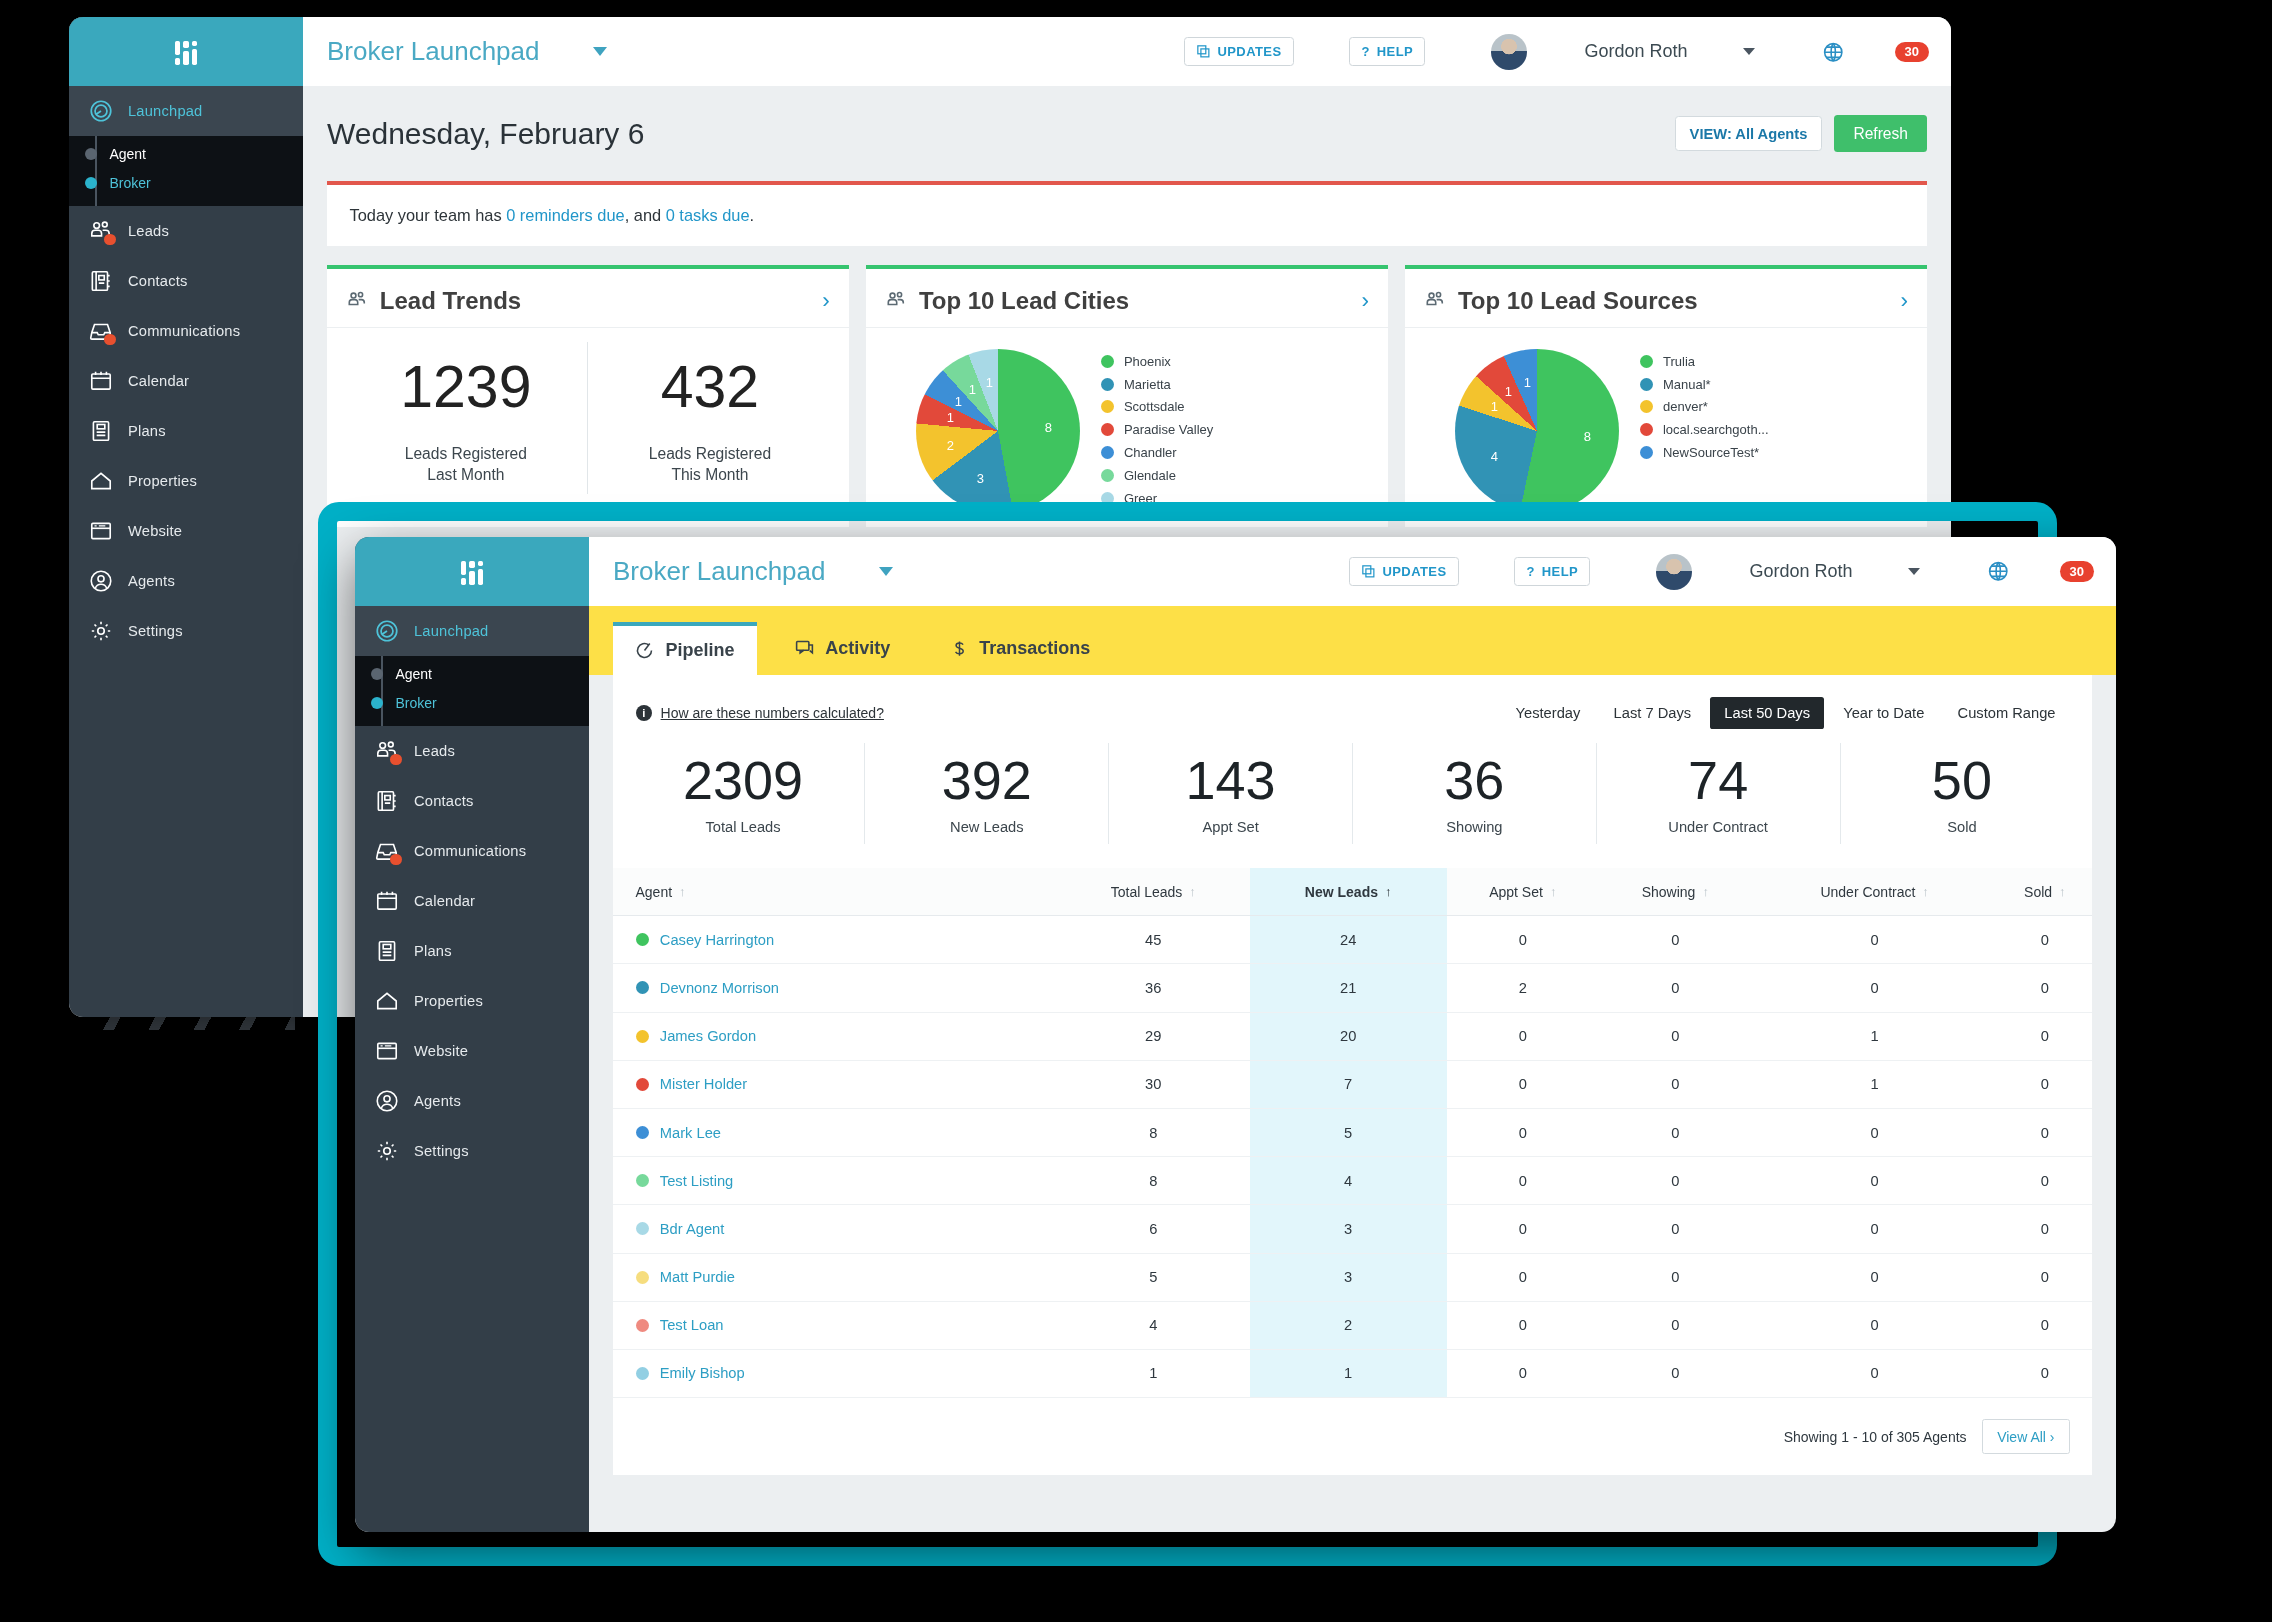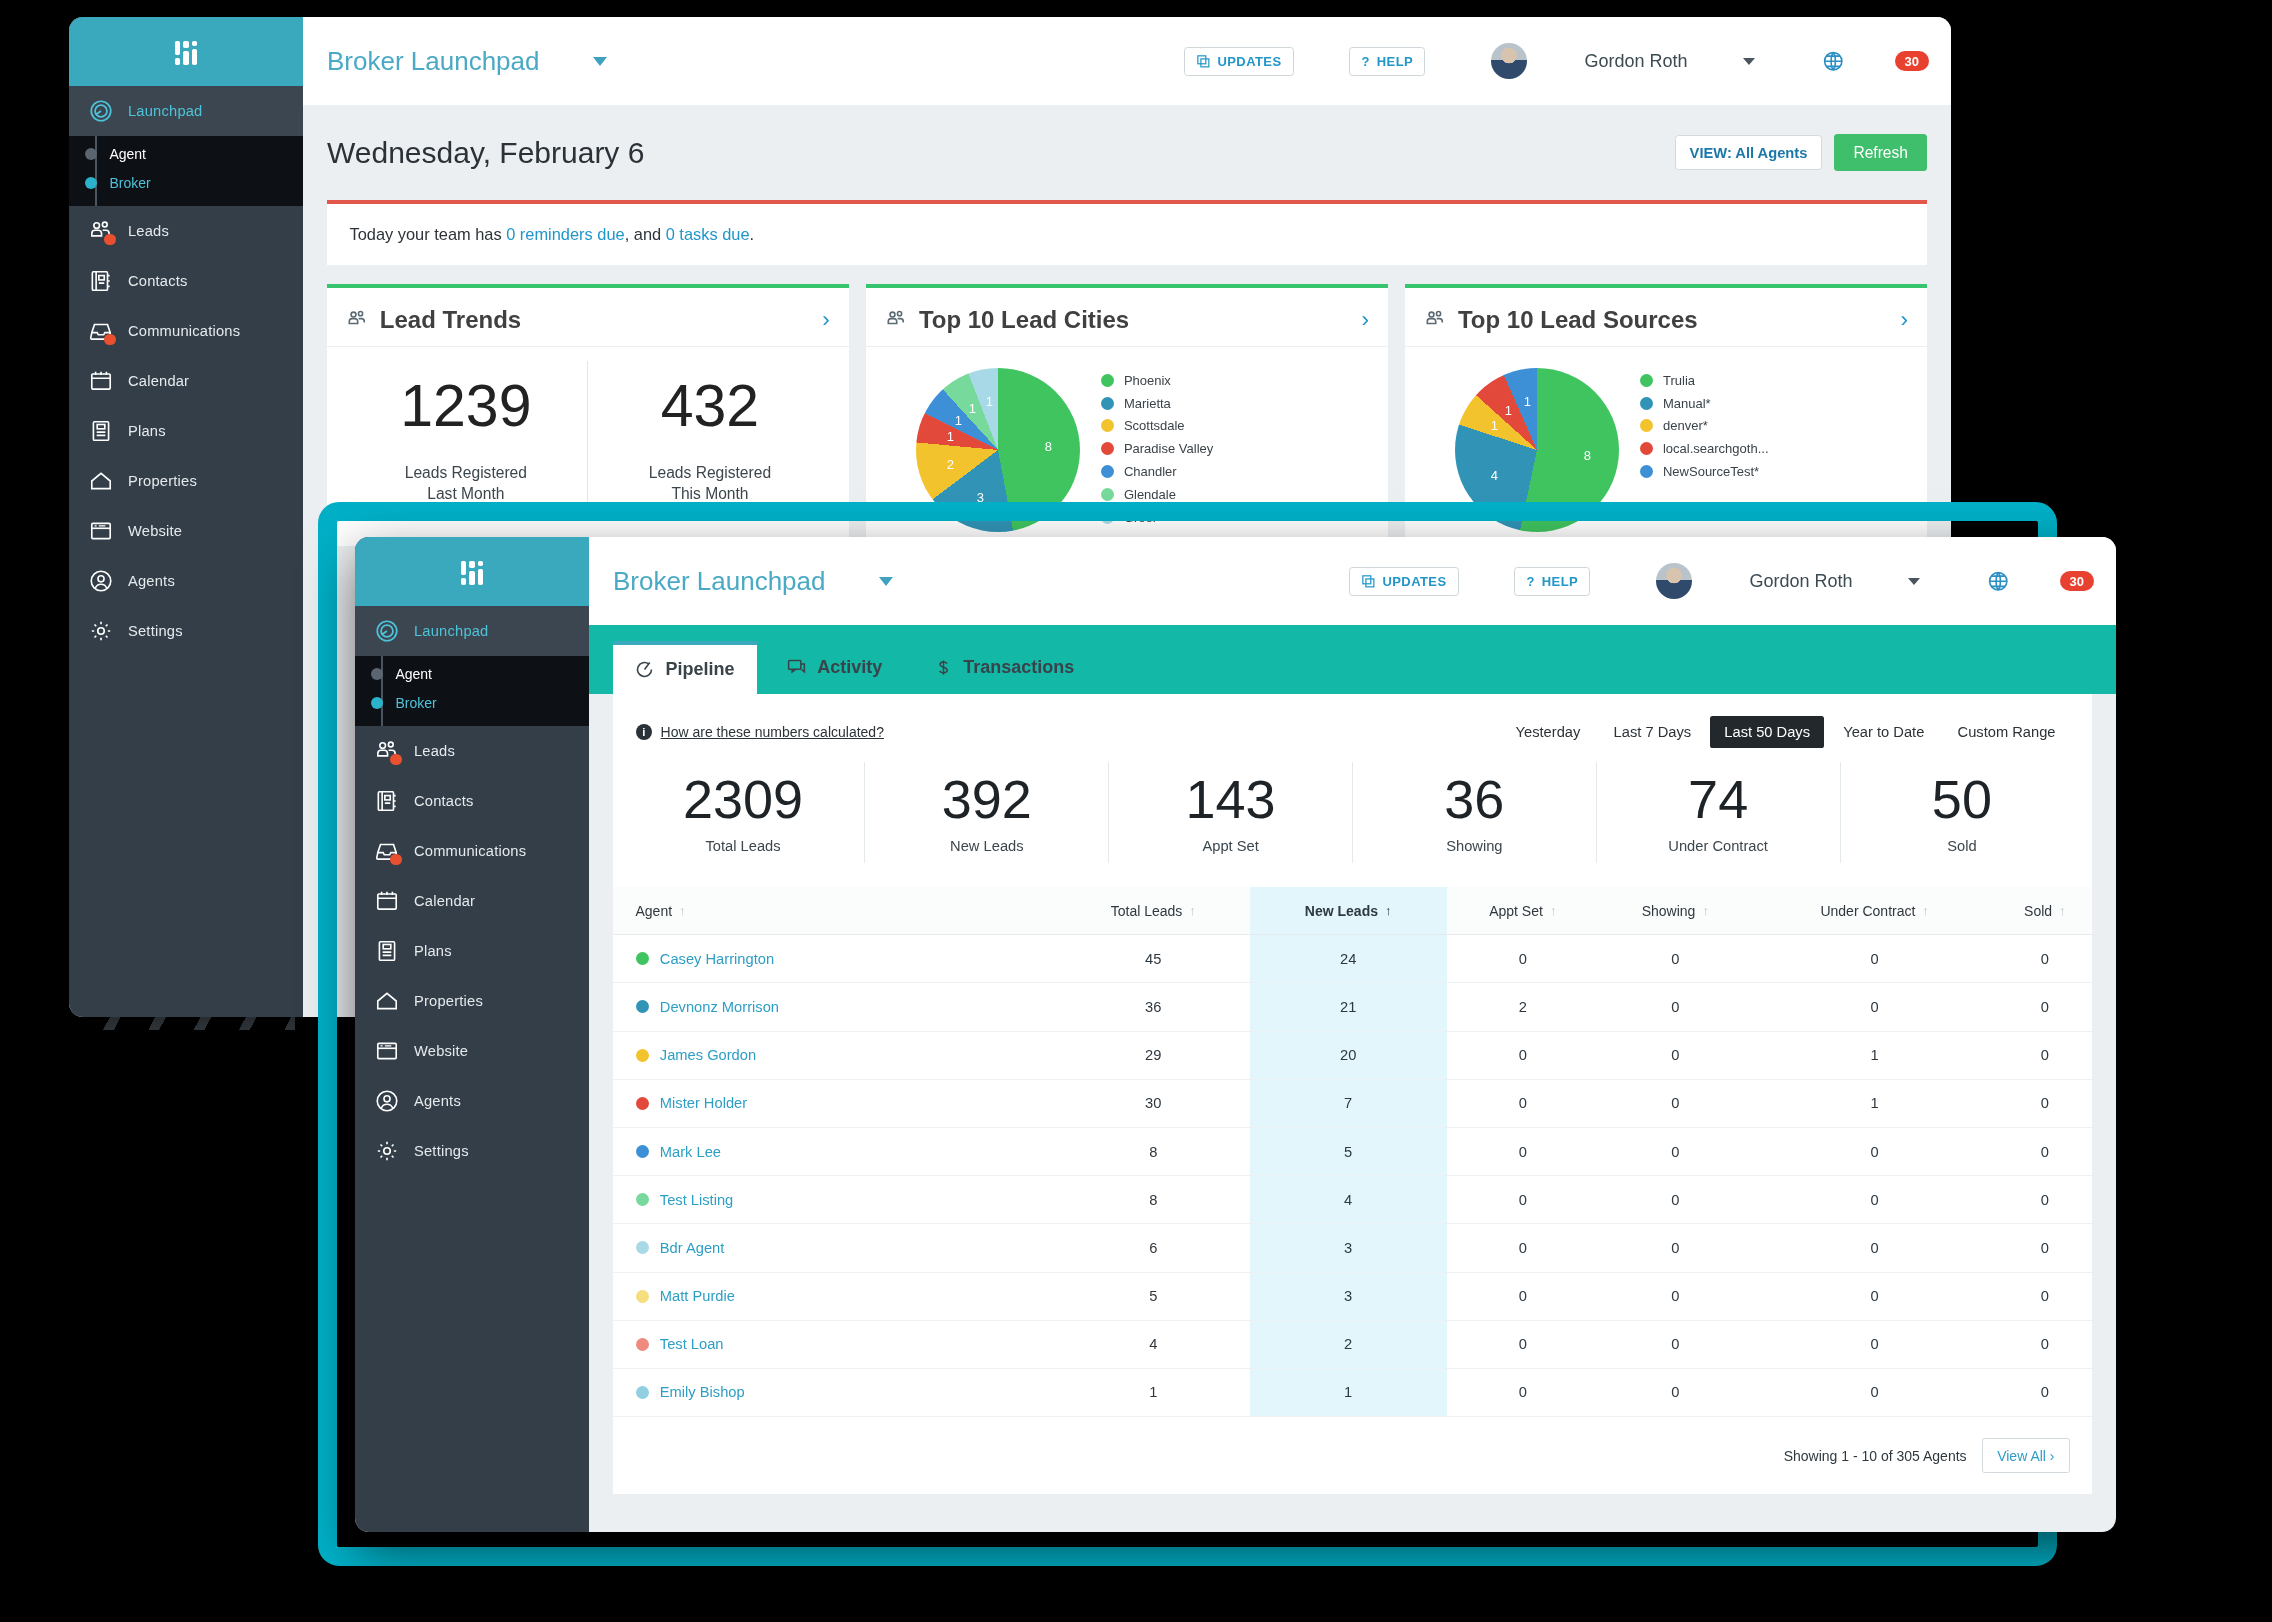--- a/index.html
+++ b/index.html
@@ -53,21 +53,21 @@
   .sb-subitem { display:flex; align-items:center; gap:12px; height:29px; padding-left:16.4px; font-size:14px; color:#fff; position:relative; }
   .sb-subitem .dot { width:12px; height:12px; border-radius:50%; background:#5a6570; flex:none; z-index:1;}
   .sb-subitem.sel { color:#4ec3d9; }
   .sb-subitem.sel .dot { background:#2bb3cc; }
   .ico { width:26px; height:26px; flex:none; display:block; position:relative; }
   .ico svg { width:26px; height:26px; display:block; }
   .badge-dot { position:absolute; right:-1.7px; bottom:-0.9px; width:11.3px; height:11.3px; border-radius:50%; background:#e8502f; }
 
   
   .content { position:absolute; left:234px; right:0; top:0; bottom:0; }
-  .topbar { height:88px; background:#fff; display:flex; align-items:center; padding:0 22.5px 0 24px;gap:45px; }
+  .topbar { height:69px; background:#fff; display:flex; align-items:center; padding:0 22.5px 0 24px;gap:45px; }
   .app-title { font-size:26px; color:#4aa9c4; font-weight:400; }
   .caret { display:inline-block; width:0;height:0;border-left:7.8px solid transparent;border-right:7.8px solid transparent;border-top:9.5px solid #3fa3c0; margin-left:8.7px; vertical-align:middle;}
   .tb-spacer{flex:1;}
   .pill {
     border:0.9px solid #cfd6da; border-radius:3.5px; background:#fff; color:#2196c9;
     font-size:13px; font-weight:bold; letter-spacing:0.4px; padding:6px 11.3px;
     display:flex; align-items:center; gap:7px; margin-left:10.4px;
   }
   .avatar { width:36px;height:36px;border-radius:50%;margin-left:21px;
     background: radial-gradient(circle at 50% 35%, #d8c3ae 0 26%, transparent 27%),
@@ -101,21 +101,21 @@
   .trend .lbl { font-size:15.6px; color:#3c464d; margin-top:24px; line-height:1.35; }
 
   .pie-wrap { display:flex; align-items:flex-start; gap:21px; width:100%; padding-top:7px;}
   .pie { position:relative; width:164px; height:164px; border-radius:50%; flex:none; margin-left:33px;}
   .pie .slice-label { position:absolute; color:#fff; font-size:13px; transform:translate(-50%,-50%); }
   .legend { padding-top:5.2px; }
   .legend-row { display:flex; align-items:center; gap:9.5px; font-size:13px; color:#3a434a; margin-bottom:7.8px;}
   .legend-row .sw { width:13px;height:13px;border-radius:50%;flex:none;}
 
   
-  .tabs-bar { background:#14b8a6; padding:15.6px 0 0 24px; display:flex; gap:8px; }
+  .tabs-bar { background:#fde047; padding:15.6px 0 0 24px; display:flex; gap:16px; }
   .tab { display:flex; align-items:center; gap:10.4px; font-size:18px; font-weight:bold; color:#39434a; padding:14px 22.5px 14px 21px; }
   .tab.active { background:#fff; border-top:4.3px solid #3aa8bd; }
   .panel { background:#fff; margin:0 24px; }
   .filter-row { display:flex; align-items:center; padding:22.5px 22.5px 8.7px 22.5px; }
   .calc-link { display:flex;align-items:center;gap:8.7px; font-size:14px; color:#2c3338; text-decoration:underline; }
   .info-i { width:16.4px;height:16.4px;border-radius:50%;background:#2c3338;color:#fff;font-size:11.3px;font-weight:bold;display:flex;align-items:center;justify-content:center;flex:none;}
   .ranges { margin-left:auto; display:flex; align-items:center; gap:5.2px; }
   .range { font-size:14.7px; color:#2c3338; padding:7.8px 14px; border-radius:2.6px; }
   .range.active { background:#22282c; color:#fff; }
 

